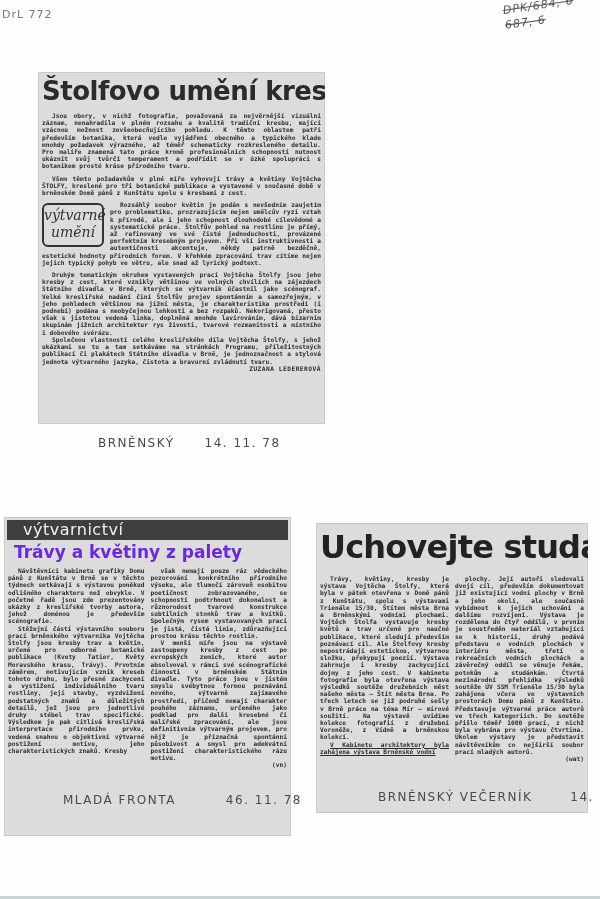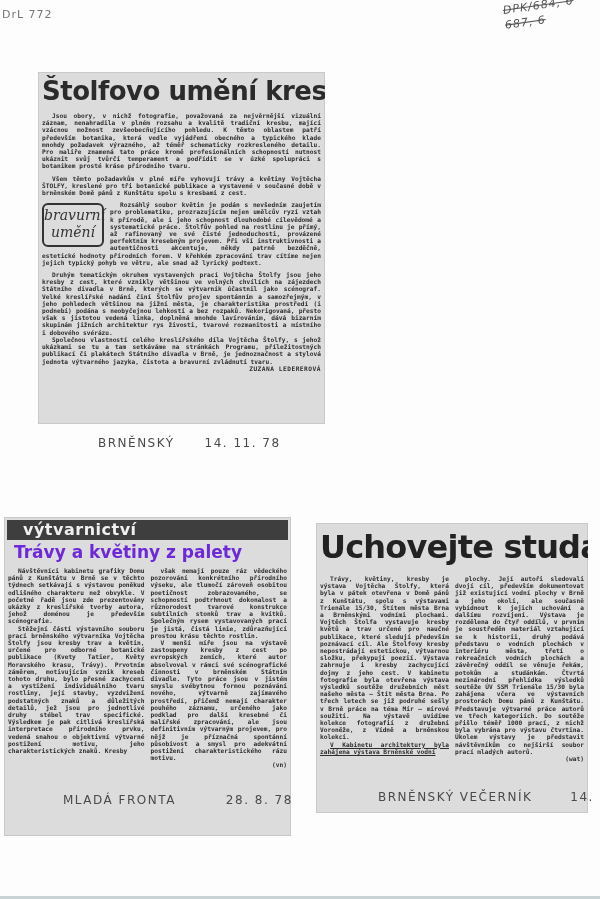--- a/index.html
+++ b/index.html
@@ -58,21 +58,21 @@
 
     .src-label { position: absolute; font-size: 12px; color: #4a4a4a; letter-spacing: 1.5px; }
     .src1 { left: 98px; top: 436px; }
     .src1 .date { margin-left: 30px; }
 
     
     .clip2 { left: 4px; top: 517px; width: 287px; height: 319px; padding: 0 4px; box-sizing: border-box; }
     .clip2 .rubric {
       background: #3e3e3e; color: #f0f0f0; height: 20px; line-height: 19px;
       margin: 3px -1px 0 -1px; padding-left: 16px;
-      font-family: "DejaVu Sans", sans-serif; font-weight: bold; font-size: 16px; letter-spacing: 0.5px;
+      font-family: "DejaVu Sans", sans-serif; font-weight: normal; font-size: 16px; letter-spacing: 0.5px;
     }
     .clip2 .headline {
       font-family: "DejaVu Sans", sans-serif; font-weight: bold; font-size: 17px;
       line-height: 24px; color: #6d28d9; margin-left: 6px; white-space: nowrap;
     }
     .cols { display: flex; gap: 6px; margin-top: 3px; }
     .cols .col { flex: 1; }
     .cols .col p:first-child { text-indent: 10px; }
     .initials { float: right; }
     .src2 { left: 63px; top: 793px; }
@@ -99,21 +99,21 @@
   <div class="strike">687, 6</div>
 </div>
 
 <div class="clip clip1">
   <div class="headline">Štolfovo umění kresby</div>
   <div class="body-text">
     <p>Jsou obory, v nichž fotografie, považovaná za nejvěrnější vizuální záznam, nenahradila v plném rozsahu a kvalitě tradiční kresbu, mající vzácnou možnost zevšeobecňujícího pohledu. K těmto oblastem patří především botanika, která vedle vyjádření obecného a typického klade mnohdy požadavek výrazného, až téměř schematicky rozkresleného detailu. Pro malíře znamená tato práce kromě profesionálních schopností nutnost ukáznit svůj tvůrčí temperament a podřídit se v úzké spolupráci s botanikem prosté kráse přírodního tvaru.</p>
     <div class="gap"></div>
     <p>Všem těmto požadavkům v plné míře vyhovují trávy a květiny Vojtěcha ŠTOLFY, kreslené pro tři botanické publikace a vystavené v současné době v brněnském Domě pánů z Kunštátu spolu s kresbami z cest.</p>
     <div class="gap"></div>
-    <div class="float-box">bravurní umění</div>
+    <div class="float-box">výtvarné umění</div>
     <p>Rozsáhlý soubor květin je podán s nevšedním zaujetím pro problematiku, prozrazujícím nejen umělcův ryzí vztah k přírodě, ale i jeho schopnost dlouhodobé cílevědomé a systematické práce. Štolfův pohled na rostlinu je přímý, až rafinovaný ve své čisté jednoduchosti, provázené perfektním kresebným projevem. Při vší instruktivnosti a autentičnosti akcentuje, někdy patrně bezděčně, estetické hodnoty přírodních forem. V křehkém zpracování trav cítíme nejen jejich typický pohyb ve větru, ale snad až lyrický podtext.</p>
     <div class="gap" style="clear:both"></div>
     <p>Druhým tematickým okruhem vystavených prací Vojtěcha Štolfy jsou jeho kresby z cest, které vznikly většinou ve volných chvílích na zájezdech Státního divadla v Brně, kterých se výtvarník účastnil jako scénograf. Velké kreslířské nadání činí Štolfův projev spontánním a samozřejmým, v jeho pohledech většinou na jižní města, je charakteristika prostředí (i podnebí) podána s neobyčejnou lehkostí a bez rozpaků. Nekorigovaná, přesto však s jistotou vedená linka, doplněná mnohde lavírováním, dává bizarním skupinám jižních architektur rys živosti, tvarové rozmanitosti a místního i dobového svérázu.</p>
     <p>Společnou vlastností celého kreslířského díla Vojtěcha Štolfy, s jehož ukázkami se tu a tam setkáváme na stránkách Programu, příležitostných publikací či plakátech Státního divadla v Brně, je jednoznačnost a stylová jednota výtvarného jazyka, čistota a bravurní zvládnutí tvaru.</p>
     <div class="signature">ZUZANA LEDEREROVÁ</div>
   </div>
 </div>
 <div class="hand src-label src1">
   <span>BRNĚNSKÝ</span><span class="date">14. 11. 78</span>
 </div>
@@ -127,21 +127,21 @@
       <p>Stěžejní částí výstavního souboru prací brněnského výtvarníka Vojtěcha Štolfy jsou kresby trav a květin, určené pro odborné botanické publikace (Kvety Tatier, Květy Moravského krasu, Trávy). Prvotním záměrem, motivujícím vznik kreseb tohoto druhu, bylo přesné zachycení a vystižení individuálního tvaru rostliny, její stavby, vyzdvižení podstatných znaků a důležitých detailů, jež jsou pro jednotlivé druhy stébel trav specifické. Výsledkem je pak citlivá kreslířská interpretace přírodního prvku, vedená snahou o objektivní výtvarné postižení motivu, jeho charakteristických znaků. Kresby</p>
     </div>
     <div class="col">
       <p>však nemají pouze ráz vědeckého pozorování konkrétního přírodního výseku, ale tlumočí zároveň osobitou poetičnost zobrazovaného, se schopností podtrhnout dokonalost a různorodost tvarové konstrukce subtilních stonků trav a kvítků. Společným rysem vystavovaných prací je jistá, čistá linie, zdůrazňující prostou krásu těchto rostlin.</p>
       <p>V menší míře jsou na výstavě zastoupeny kresby z cest po evropských zemích, které autor absolvoval v rámci své scénografické činnosti v brněnském Státním divadle. Tyto práce jsou v jistém smyslu svébytnou formou poznávání nového, výtvarně zajímavého prostředí, přičemž nemají charakter pouhého záznamu, určeného jako podklad pro další kresebné či malířské zpracování, ale jsou definitivním výtvarným projevem, pro nějž je příznačná spontánní působivost a smysl pro adekvátní postižení charakteristického rázu motivu.</p>
       <div class="initials">(vn)</div>
     </div>
   </div>
 </div>
 <div class="hand src-label src2">
-  <span>MLADÁ FRONTA</span><span class="date">28. 8. 78</span>
+  <span>MLADÁ FRONTA</span><span class="date">46. 11. 78</span>
 </div>
 
 <div class="clip clip3">
   <div class="headline">Uchovejte studánky</div>
   <div class="cols body-text">
     <div class="col">
       <p>Trávy, květiny, kresby je výstava Vojtěcha Štolfy, která byla v pátek otevřena v Domě pánů z Kunštátu, spolu s výstavami Trienále 15/30, Štítem města Brna a Brněnskými vodními plochami. Vojtěch Štolfa vystavuje kresby květů a trav určené pro naučné publikace, které sledují především poznávací cíl. Ale Štolfovy kresby nepostrádají estetickou, výtvarnou složku, překypují poezií. Výstava zahrnuje i kresby zachycující dojmy z jeho cest. V kabinetu fotografie byla otevřena výstava výsledků soutěže družebních měst našeho města — Štít města Brna. Po třech letech se již podruhé sešly v Brně práce na téma Mír — mírové soužití. Na výstavě uvidíme kolekce fotografií z družební Voroněže, z Vídně a brněnskou kolekcí.</p>
       <p class="u">V Kabinetu architektury byla zahájena výstava Brněnské vodní</p>
     </div>
     <div class="col">

